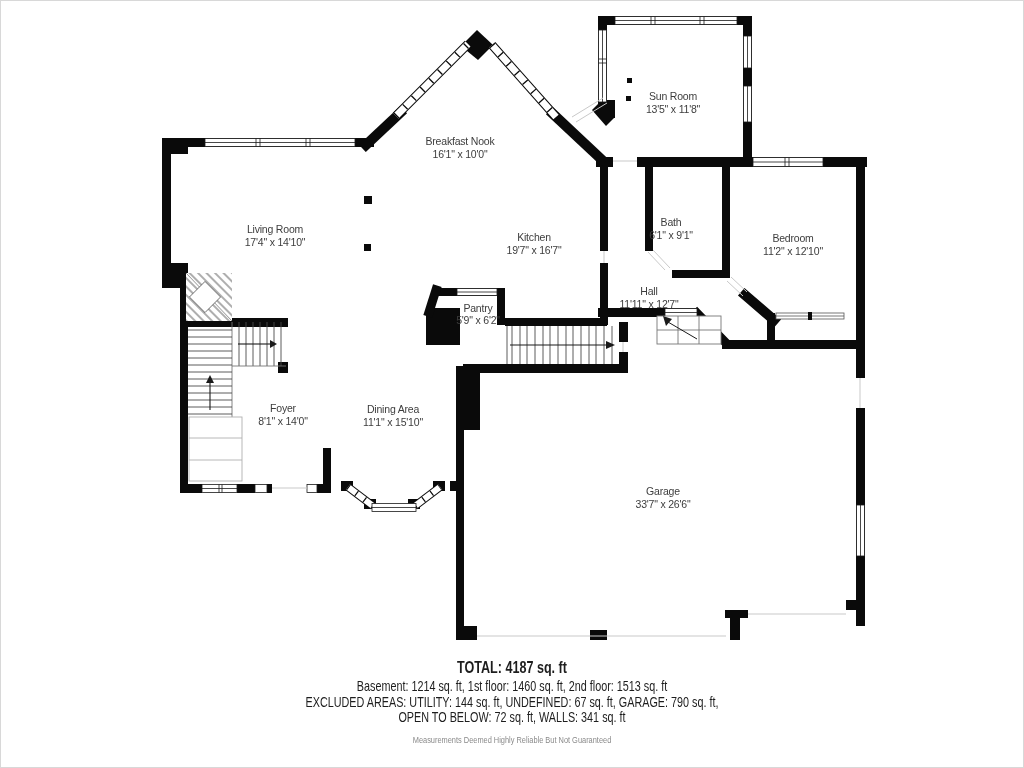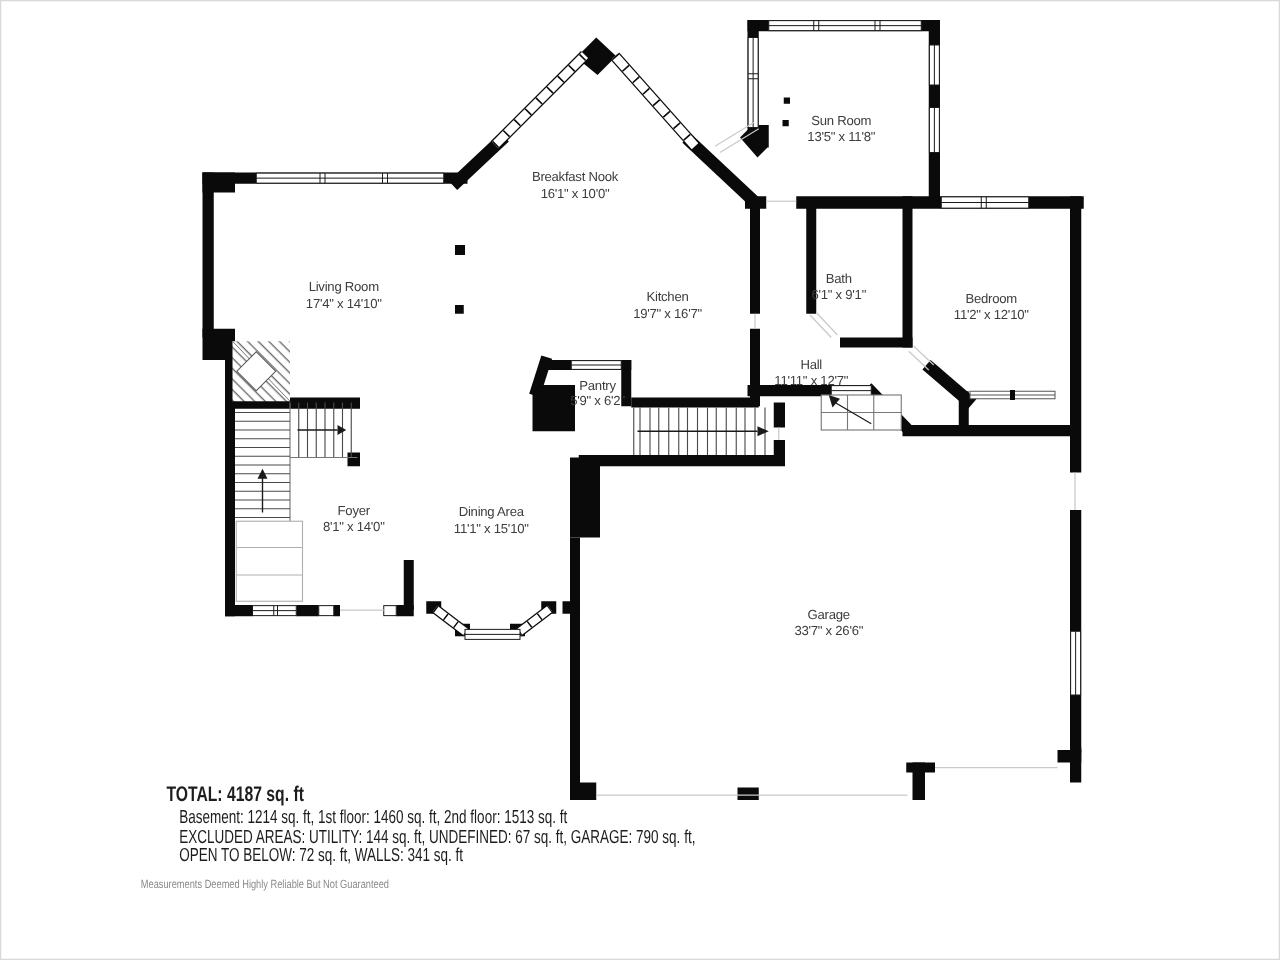--- a/index.html
+++ b/index.html
@@ -8,21 +8,21 @@
     font-family:"Liberation Sans", sans-serif;
     box-shadow: inset 0 0 0 1px #d8d8d8;
     overflow:hidden;
   }
   #plan-wrap{position:absolute;top:0;left:0;width:1024px;height:660px;}
   svg text{
     font-family:"Liberation Sans", sans-serif;
     font-size:10.5px;fill:#3d3d3d;text-anchor:middle;letter-spacing:-0.2px;
   }
   #footer{
-    position:absolute;top:626px;left:0;width:1024px;text-align:left;color:#1d1d1d;
+    position:absolute;top:658px;left:0;width:1024px;text-align:center;color:#1d1d1d;
   }
   #footer .total{font-size:17px;font-weight:bold;transform:scaleX(0.74);transform-origin:50% 50%;line-height:20px;}
   #footer .line{font-size:15px;transform:scaleX(0.72);transform-origin:50% 50%;line-height:15.6px;}
   #footer .disclaimer{font-size:9.5px;color:#8a8a8a;margin-top:9px;transform:scaleX(0.78);transform-origin:50% 50%;}
 </style>
 </head>
 <body>
 
 <div id="plan-wrap">
 <svg width="1024" height="660" viewBox="0 0 1024 660">

